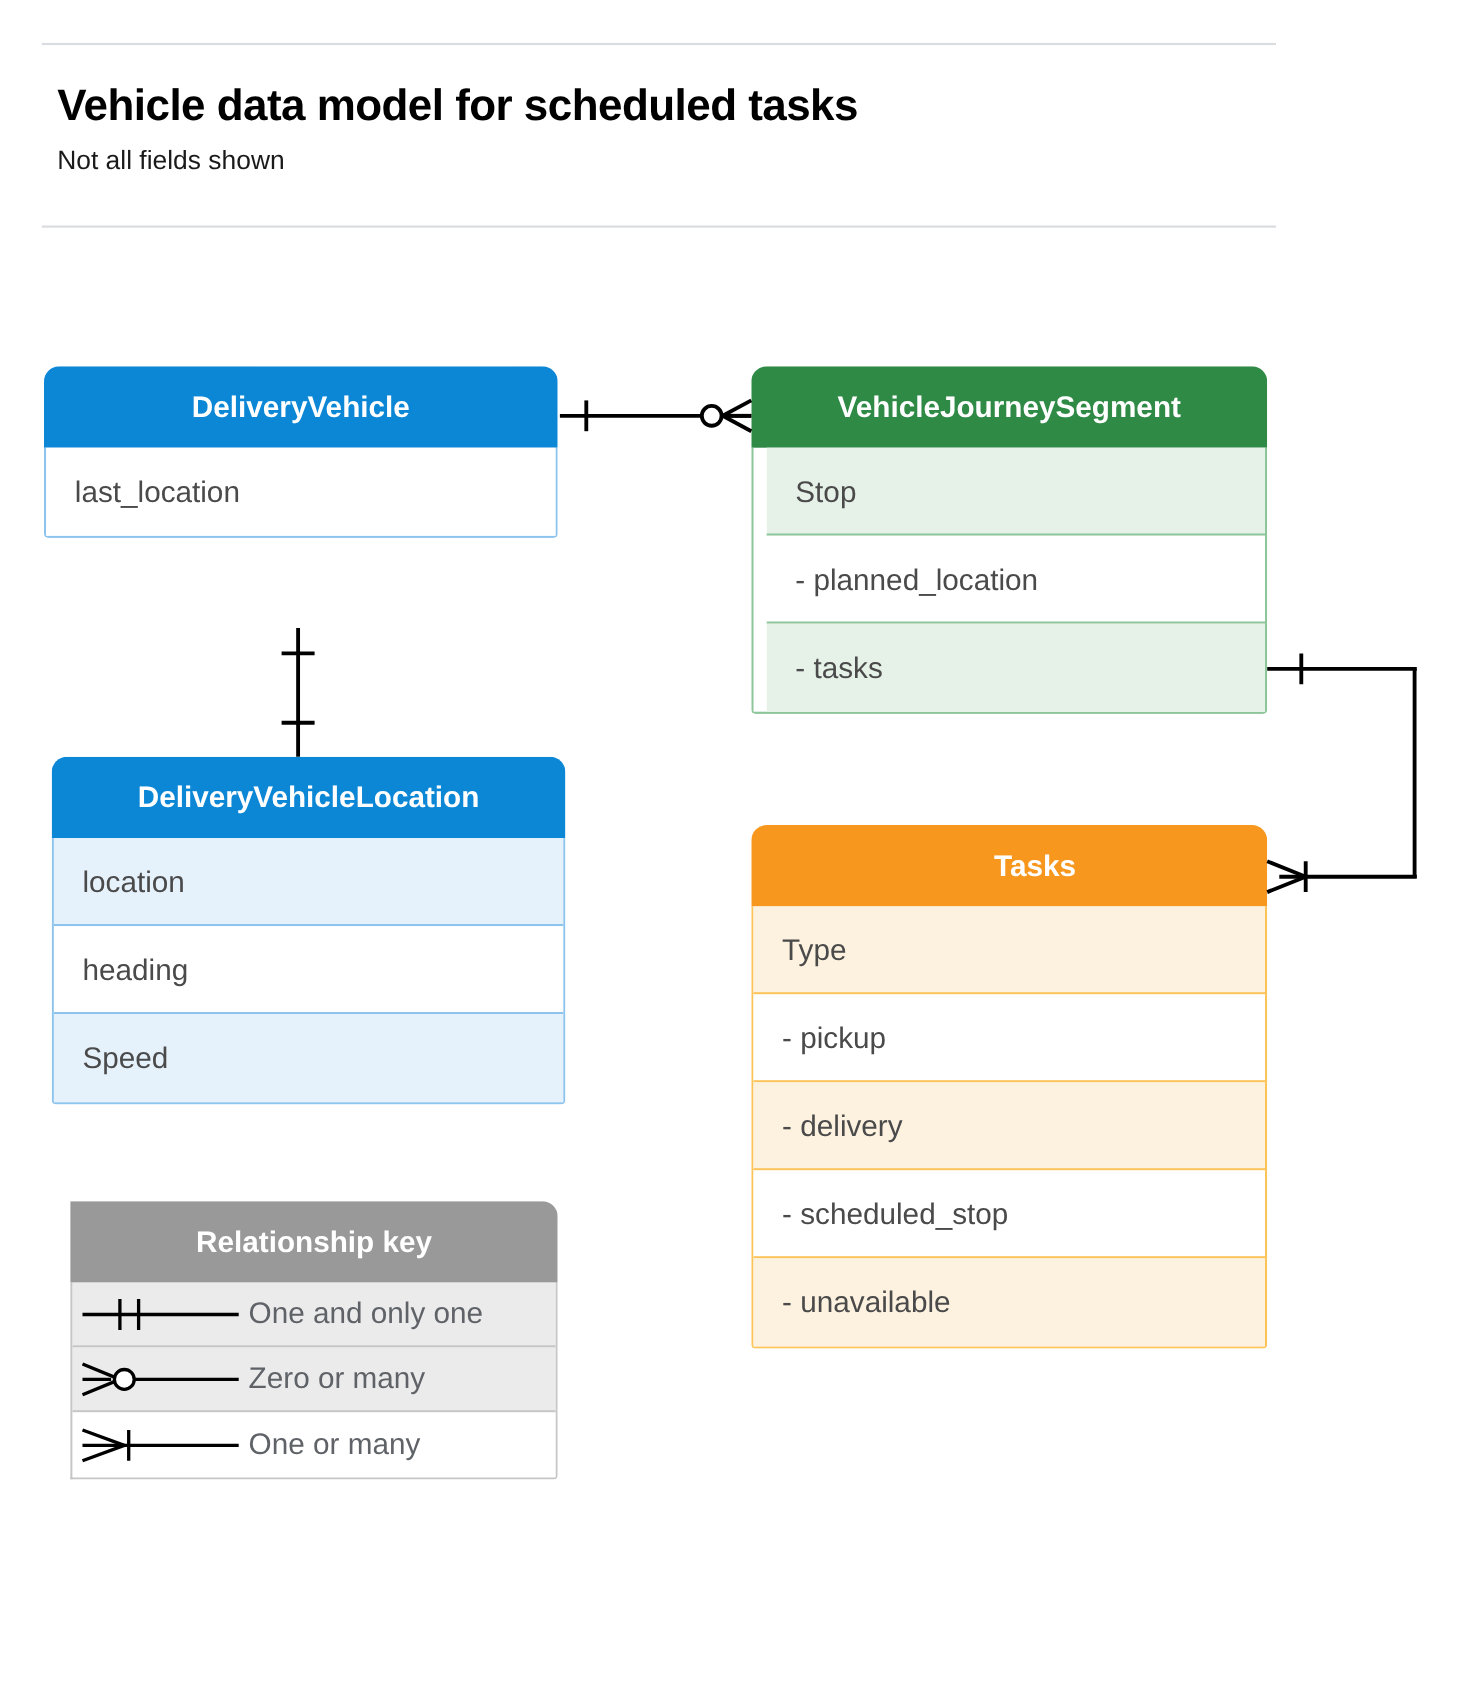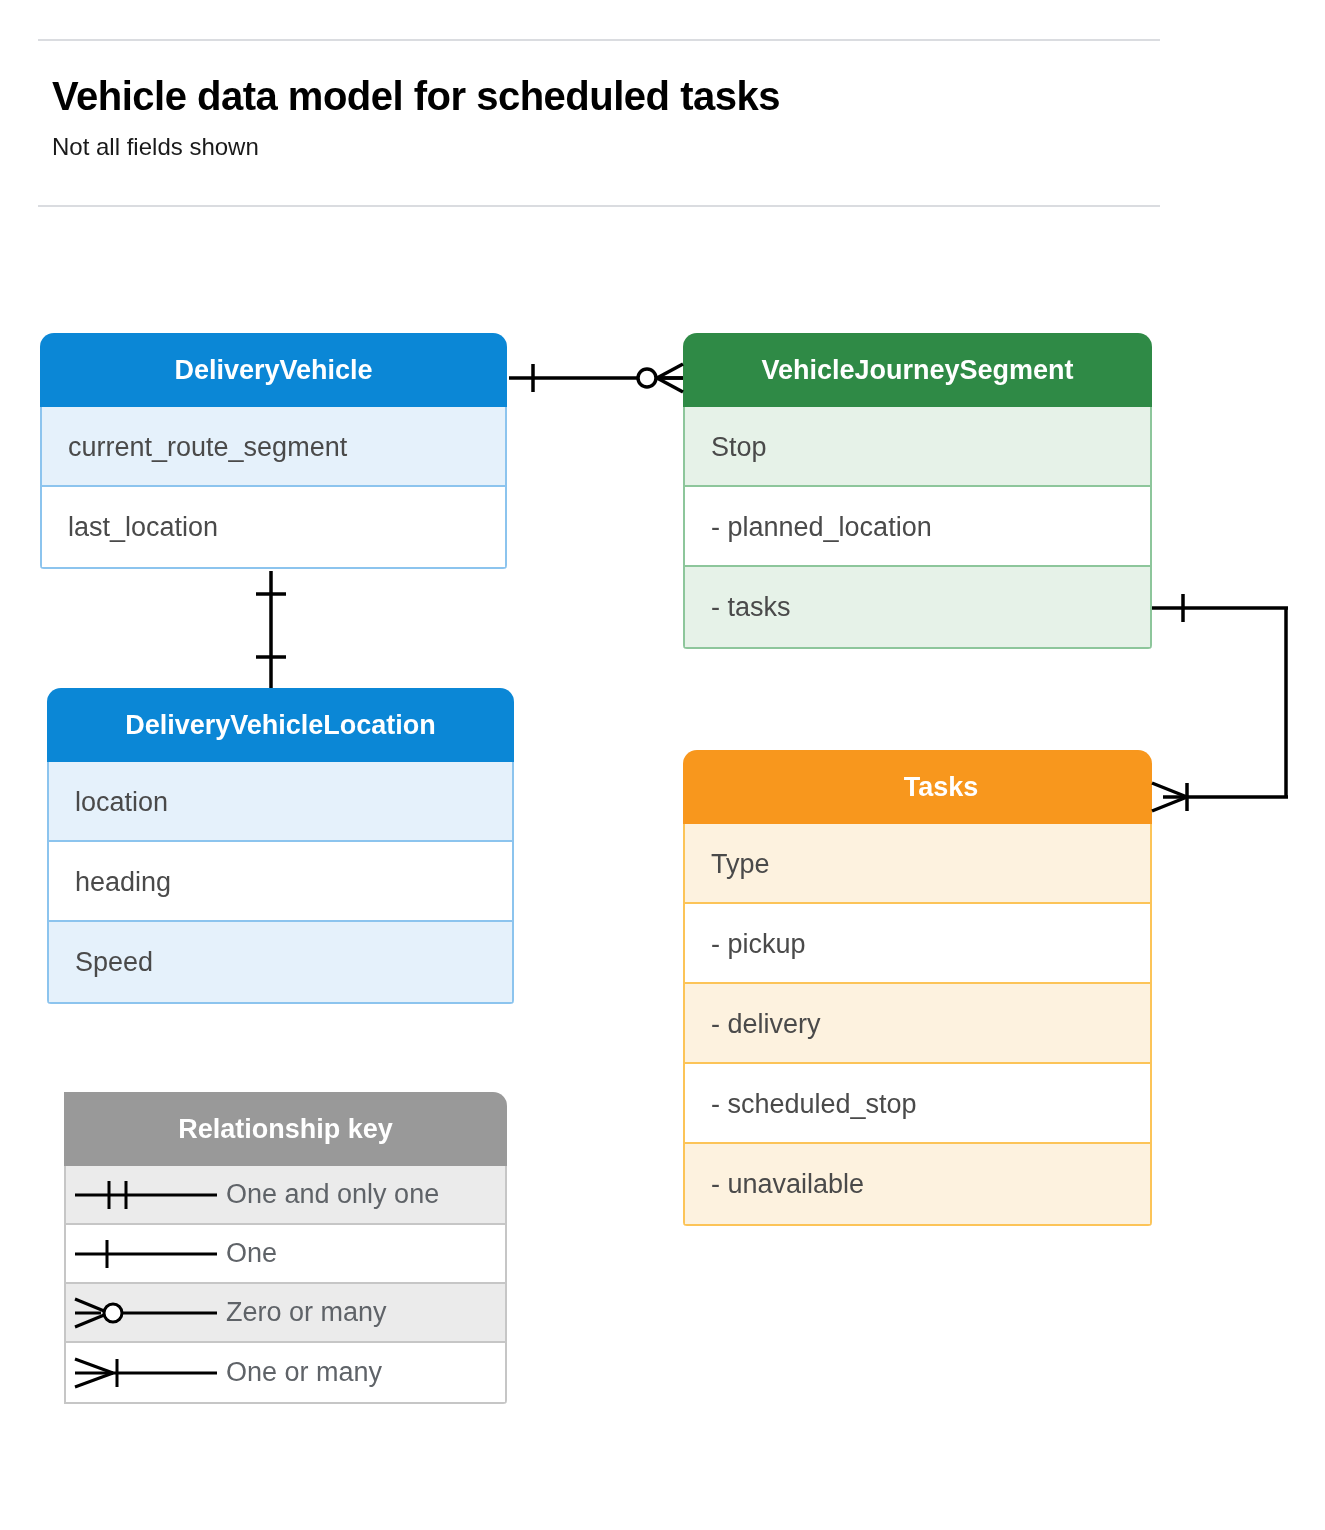--- a/index.html
+++ b/index.html
@@ -79,21 +79,21 @@
   
   .theme-blue .entity-header { background: #0b87d6; }
   .theme-blue .entity-rows  { border: 2px solid #8cc4ee; border-top: none; }
   .theme-blue .entity-row   { border-bottom: 2px solid #8cc4ee; background: #ffffff; }
   .theme-blue .entity-row:last-child { border-bottom: none; }
   .theme-blue .entity-row.alt { background: #e5f1fb; }
 
   
   .theme-green .entity-header { background: #2f8a46; }
   .theme-green .entity-rows  { border: 2px solid #8dc69b; border-top: none; }
-  .theme-green .entity-row   { border-bottom: 2px solid #8dc69b; background: #ffffff; }
+  .theme-green .entity-row   { border-bottom: 2px solid #8dc69b; background: #ffffff; margin-left: 12px; }
   .theme-green .entity-row:last-child { border-bottom: none; }
   .theme-green .entity-row.alt { background: #e6f2e8; }
 
   
   .theme-orange .entity-header { background: #f8971d; padding-left: 47px; }
   .theme-orange .entity-rows  { border: 2px solid #fcc458; border-top: none; }
   .theme-orange .entity-row   { border-bottom: 2px solid #fcc458; background: #ffffff; }
   .theme-orange .entity-row:last-child { border-bottom: none; }
   .theme-orange .entity-row.alt { background: #fdf2df; }
 
@@ -153,21 +153,20 @@
 <body>
 
 <div id="header-rule-top"></div>
 <div id="page-title">Vehicle data model for scheduled tasks</div>
 <div id="page-subtitle">Not all fields shown</div>
 <div id="header-rule-bottom"></div>
 
 <div class="entity theme-blue" id="entity-delivery-vehicle">
   <div class="entity-header">DeliveryVehicle</div>
   <div class="entity-rows">
-    <div class="entity-row alt">current_route_segment</div>
     <div class="entity-row">last_location</div>
   </div>
 </div>
 
 <div class="entity theme-green" id="entity-vehicle-journey-segment">
   <div class="entity-header">VehicleJourneySegment</div>
   <div class="entity-rows">
     <div class="entity-row alt">Stop</div>
     <div class="entity-row">-  planned_location</div>
     <div class="entity-row alt">- tasks</div>
@@ -202,29 +201,20 @@
       <div class="legend-symbol">
         <svg width="150" height="40" viewBox="0 0 150 40">
           <line x1="4" y1="20" x2="146" y2="20" stroke="#000" stroke-width="3"></line>
           <line x1="38" y1="6" x2="38" y2="34" stroke="#000" stroke-width="3"></line>
           <line x1="55" y1="6" x2="55" y2="34" stroke="#000" stroke-width="3"></line>
         </svg>
       </div>
       <div class="legend-label">One and only one</div>
     </div>
 
-    <div class="legend-row">
-      <div class="legend-symbol">
-        <svg width="150" height="40" viewBox="0 0 150 40">
-          <line x1="4" y1="20" x2="146" y2="20" stroke="#000" stroke-width="3"></line>
-          <line x1="36" y1="6" x2="36" y2="34" stroke="#000" stroke-width="3"></line>
-        </svg>
-      </div>
-      <div class="legend-label">One</div>
-    </div>
 
     <div class="legend-row alt">
       <div class="legend-symbol">
         <svg width="150" height="40" viewBox="0 0 150 40">
           <line x1="42" y1="20" x2="146" y2="20" stroke="#000" stroke-width="3"></line>
           <line x1="4" y1="6" x2="38" y2="20" stroke="#000" stroke-width="3"></line>
           <line x1="4" y1="34" x2="38" y2="20" stroke="#000" stroke-width="3"></line>
           <line x1="4" y1="20" x2="30" y2="20" stroke="#000" stroke-width="3"></line>
           <circle cx="42" cy="20" r="9" fill="#fff" stroke="#000" stroke-width="3"></circle>
         </svg>

